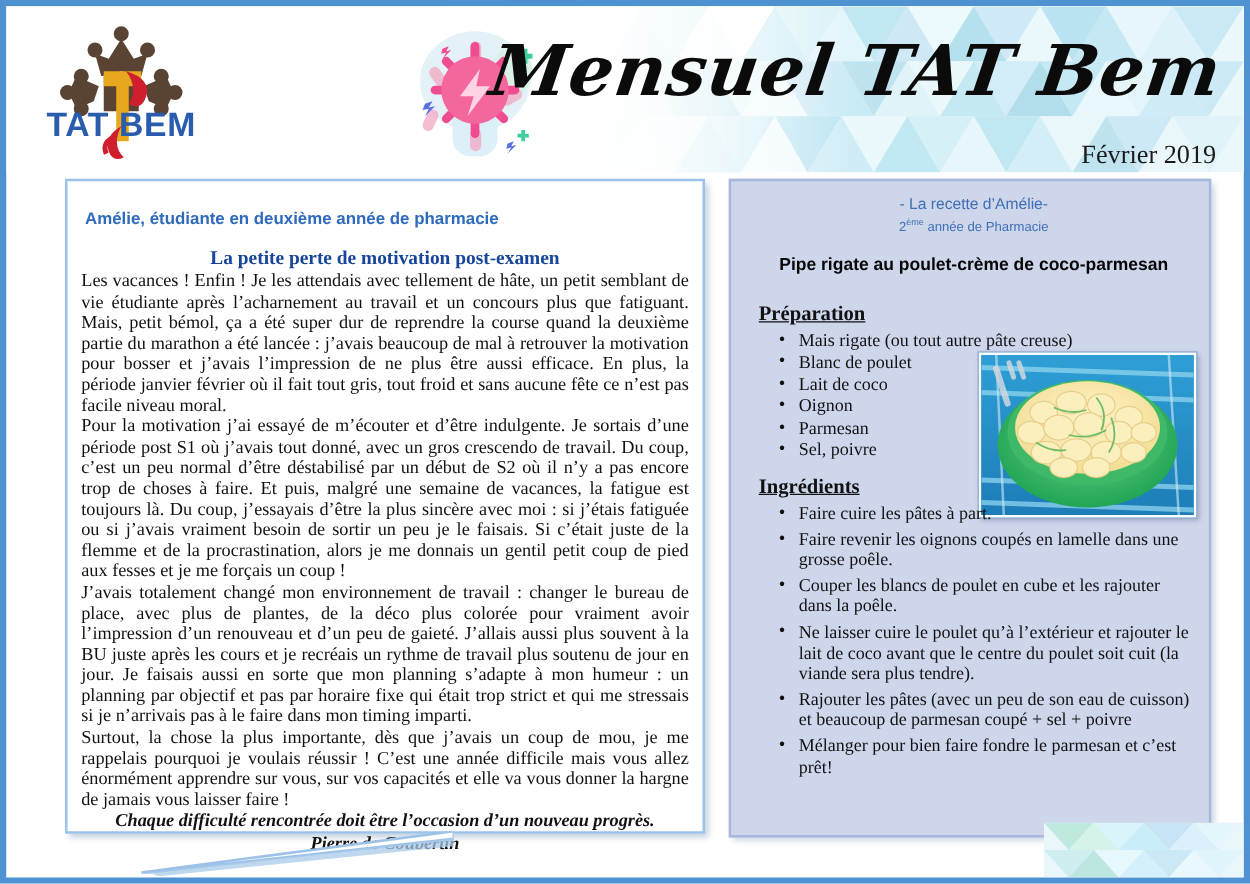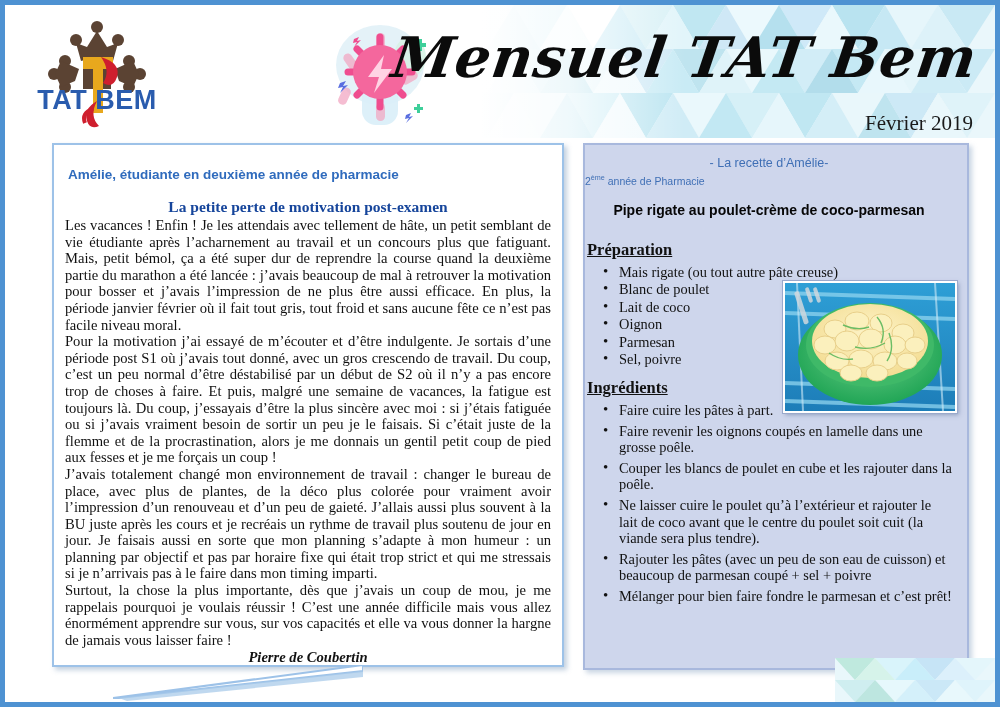--- a/index.html
+++ b/index.html
@@ -74,21 +74,21 @@
   #bubble-tail{
     position:absolute;left:108px;top:660px;width:250px;height:36px;
   }
 
   #right-panel{
     position:absolute;left:578px;top:138px;width:386px;height:527px;
     background:#ced6ec;
     border:2px solid #a8b8dd;
     box-shadow:3px 3px 5px rgba(120,150,185,0.40);
     box-sizing:border-box;
-    padding:9px 14px 10px 0;
+    padding:9px 14px 10px 20px;
   }
 
   
   .author-line{
     font-family:"Liberation Sans", sans-serif;
     font-size:13.5px;font-weight:bold;color:#2f6bbd;
     margin:2px 0 16px 3px;
   }
   .article-title{
     text-align:center;font-weight:bold;color:#16459b;
@@ -105,21 +105,21 @@
     font-size:14.6px;line-height:16.8px;margin:1px 0 0 0;color:#111;
   }
 
   
   .recipe-kicker{
     text-align:center;color:#3f6fb5;
     font-family:"Liberation Sans", sans-serif;
     font-size:12.5px;line-height:15px;margin:2px 0 0 0;
   }
   .recipe-sub{
-    color:#3f6fb5;
+    text-align:center;color:#3f6fb5;
     font-family:"Liberation Sans", sans-serif;
     font-size:10.5px;line-height:13px;margin:0 0 14px 0;
   }
   .recipe-sub sup{font-size:7.2px;}
   .recipe-title{
     text-align:center;font-family:"Liberation Sans", sans-serif;
     font-size:14px;font-weight:bold;color:#060606;
     margin:0 0 22px 0;
   }
   .sect-h{
@@ -319,20 +319,21 @@
     <div id="masthead-date">Février 2019</div>
   </div>
 
   <div id="left-panel">
     <div class="author-line">Amélie, étudiante en deuxième année de pharmacie</div>
     <div class="article-title">La petite perte de motivation post-examen</div>
     <p class="art-p">Les vacances ! Enfin ! Je les attendais avec tellement de hâte, un petit semblant de vie étudiante après l’acharnement au travail et un concours plus que fatiguant. Mais, petit bémol, ça a été super dur de reprendre la course quand la deuxième partie du marathon a été lancée : j’avais beaucoup de mal à retrouver la motivation pour bosser et j’avais l’impression de ne plus être aussi efficace.  En plus, la période janvier février où il fait tout gris, tout froid et sans aucune fête ce n’est pas facile niveau moral.</p>
     <p class="art-p">Pour la motivation j’ai essayé de m’écouter et d’être indulgente. Je sortais d’une période post S1 où j’avais tout donné, avec un gros crescendo de travail. Du coup, c’est un peu normal d’être déstabilisé par un début de S2 où il n’y a pas encore trop de choses à faire. Et puis, malgré une semaine de vacances, la fatigue est toujours là. Du coup, j’essayais d’être la plus sincère avec moi : si j’étais fatiguée ou si j’avais vraiment besoin de sortir un peu je le faisais. Si c’était juste de la flemme et de la procrastination, alors je me donnais  un gentil petit coup de pied aux fesses et je me forçais un coup !</p>
     <p class="art-p">J’avais totalement changé mon environnement de travail : changer le bureau de place, avec plus de plantes, de la  déco plus colorée pour vraiment avoir l’impression d’un renouveau et d’un peu de gaieté. J’allais aussi plus souvent à la BU juste après les cours et je recréais un rythme de travail plus soutenu de jour en jour. Je faisais aussi en sorte que mon planning s’adapte à mon humeur : un planning par objectif et pas par horaire fixe qui était trop strict et qui me stressais si je n’arrivais pas à le faire dans mon timing imparti.</p>
     <p class="art-p">Surtout, la chose la plus importante, dès que j’avais un coup de mou, je me rappelais pourquoi je voulais réussir ! C’est une année difficile mais  vous allez énormément apprendre sur vous, sur vos capacités et elle va vous donner la hargne de jamais vous laisser faire !</p>
+    <div class="quote">Chaque difficulté rencontrée doit être l’occasion d’un nouveau progrès.</div>
     <div class="quote">Pierre de Coubertin</div>
   </div>
 
   <div id="bubble-tail">
     <svg width="250" height="36" viewBox="0 0 250 36">
       <polygon points="250,0 250,6 6,33 0,33" fill="#ffffff" stroke="#9dc2e8" stroke-width="2"></polygon>
       <polygon points="250,6 250,12 14,36 6,33" fill="#a9cbe9" opacity="0.75"></polygon>
     </svg>
   </div>
 

